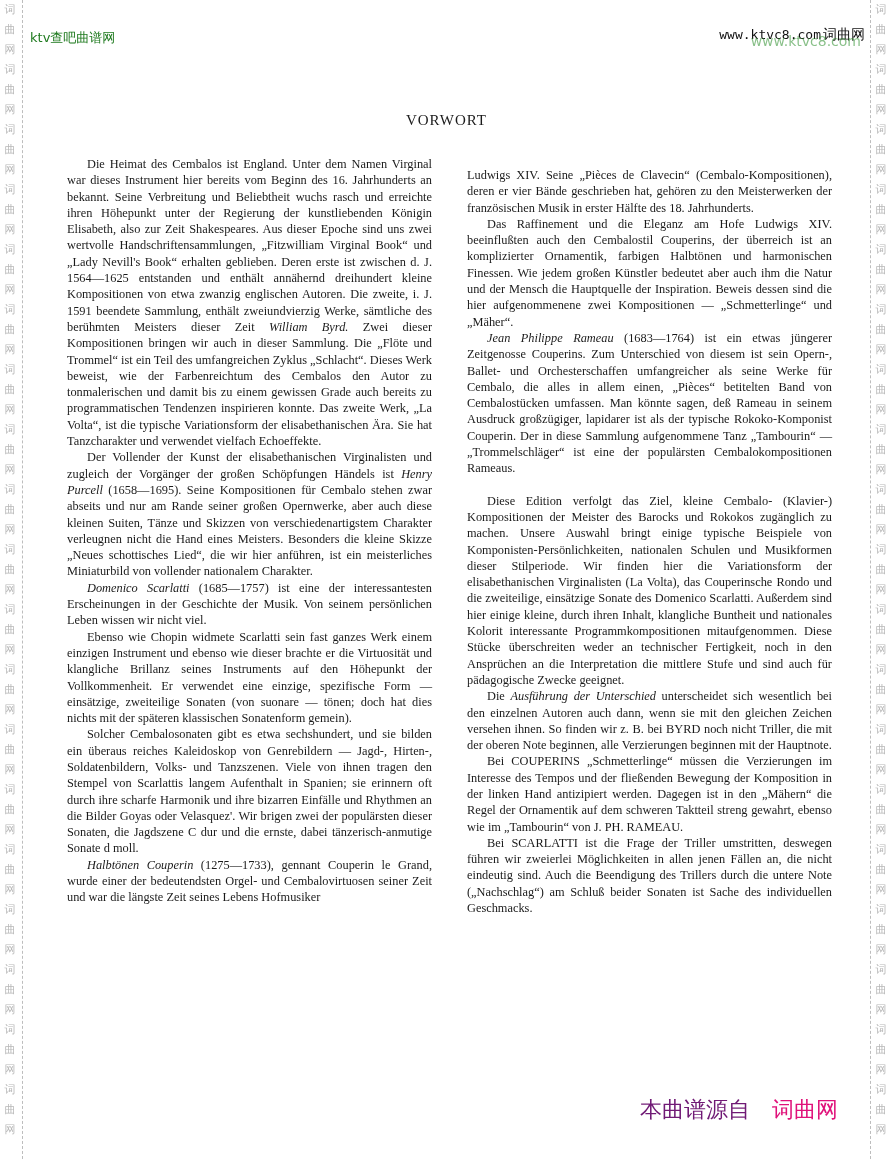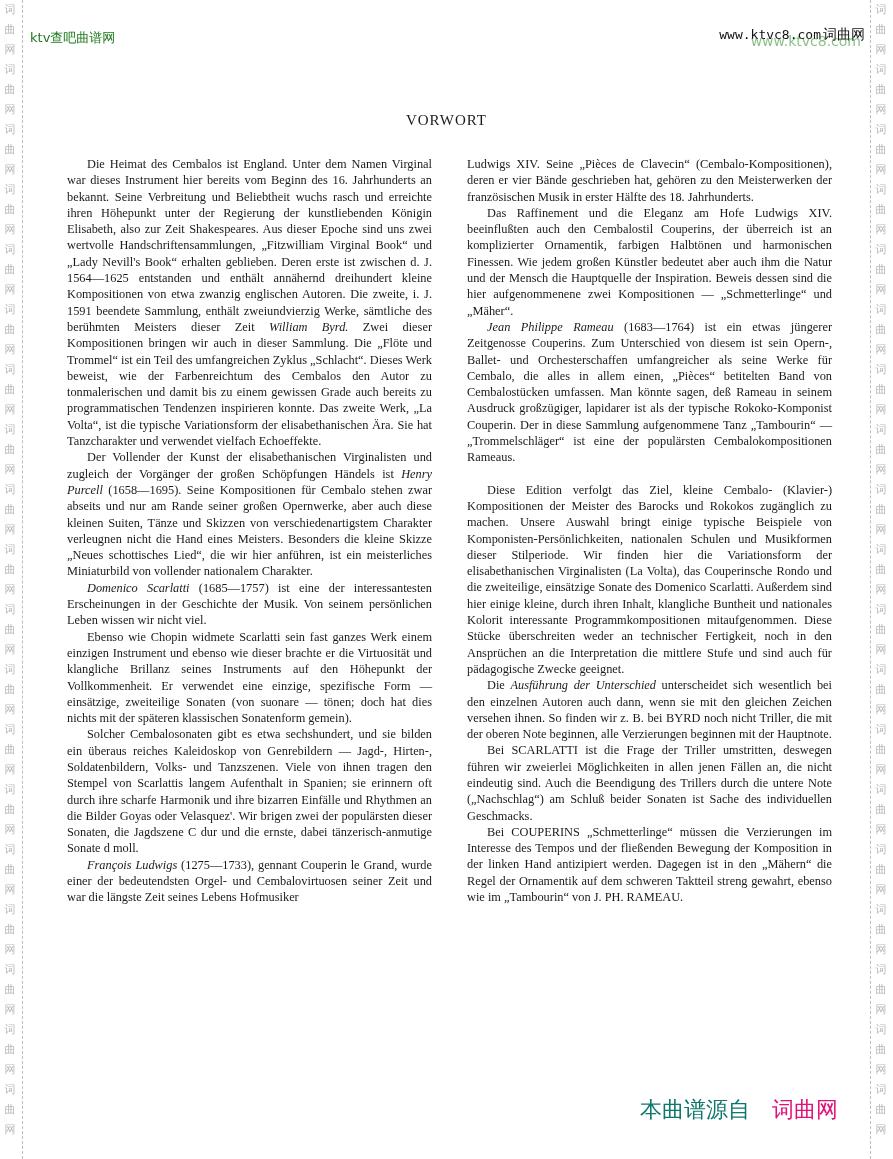--- a/index.html
+++ b/index.html
@@ -23,26 +23,26 @@
                           color: rgba(40,140,40,0.55); }
 
   .page-title { position: absolute; left: 0; right: 0; top: 112px; text-align: center;
                 font-size: 15px; letter-spacing: 1px; font-weight: normal; margin: 0; }
 
   .col { position: absolute; top: 156px; width: 365px; font-size: 12.35px; line-height: 16.3px;
          text-align: justify; hyphens: manual; }
   .col.left { left: 67px; }
   .col.right { left: 467px; }
   .col p { margin: 0; text-indent: 20px; }
-  .col p.noindent { text-indent: 0; }
+  .col p.noindent { text-indent: 0; margin-top: 11px; }
   .col p.gap-before { margin-top: 16px; }
   .col em { font-style: italic; }
 
   .footer-credit { position: absolute; left: 640px; top: 1095px; font-family: "DejaVu Sans", sans-serif; font-size: 22px; }
-  .footer-credit .src { color: #0f766e; }
+  .footer-credit .src { color: #701a75; }
   .footer-credit .site { color: #e0127a; margin-left: 22px; }
 </style>
 </head>
 <body>
 
 <div class="side-rail left" id="rail-left">
     <span class="wm" style="line-height: 20px;">词</span>
     <span class="wm" style="line-height: 20px;">曲</span>
     <span class="wm" style="margin-bottom: 0px; line-height: 20px;">网</span>
     <span class="wm" style="line-height: 20px;">词</span>
@@ -168,27 +168,27 @@
 </div>
 
 <h1 class="page-title">VORWORT</h1>
 
 <div class="col left">
     <p><span>Die Heimat des Cembalos ist England. Unter dem Namen Virginal war dieses Instrument hier bereits vom Beginn des 16. Jahrhunderts an bekannt. Seine Verbreitung und Beliebtheit wuchs rasch und erreichte ihren Höhepunkt unter der Regierung der kunstliebenden Königin Elisabeth, also zur Zeit Shakespeares. Aus dieser Epoche sind uns zwei wertvolle Handschriftensammlungen, „Fitzwilliam Virginal Book“ und „Lady Nevill's Book“ erhalten geblieben. Deren erste ist zwischen d. J. 1564—1625 entstanden und enthält annähernd dreihundert kleine Kompositionen von etwa zwanzig englischen Autoren. Die zweite, i. J. 1591 beendete Sammlung, enthält zweiundvierzig Werke, sämtliche des berühmten Meisters dieser Zeit </span><em>William Byrd.</em><span> Zwei dieser Kompositionen bringen wir auch in dieser Sammlung. Die „Flöte und Trommel“ ist ein Teil des umfangreichen Zyklus „Schlacht“. Dieses Werk beweist, wie der Farbenreichtum des Cembalos den Autor zu tonmalerischen und damit bis zu einem gewissen Grade auch bereits zu programmatischen Tendenzen inspirieren konnte. Das zweite Werk, „La Volta“, ist die typische Variationsform der elisabethanischen Ära. Sie hat Tanzcharakter und verwendet vielfach Echoeffekte.</span></p>
     <p><span>Der Vollender der Kunst der elisabethanischen Virginalisten und zugleich der Vorgänger der großen Schöpfungen Händels ist </span><em>Henry Purcell</em><span> (1658—1695). Seine Kompositionen für Cembalo stehen zwar abseits und nur am Rande seiner großen Opernwerke, aber auch diese kleinen Suiten, Tänze und Skizzen von verschiedenartigstem Charakter verleugnen nicht die Hand eines Meisters. Besonders die kleine Skizze „Neues schottisches Lied“, die wir hier anführen, ist ein meisterliches Miniaturbild von vollender nationalem Charakter.</span></p>
     <p><em>Domenico Scarlatti</em><span> (1685—1757) ist eine der interessantesten Erscheinungen in der Geschichte der Musik. Von seinem persönlichen Leben wissen wir nicht viel.</span></p>
     <p><span>Ebenso wie Chopin widmete Scarlatti sein fast ganzes Werk einem einzigen Instrument und ebenso wie dieser brachte er die Virtuosität und klangliche Brillanz seines Instruments auf den Höhepunkt der Vollkommenheit. Er verwendet eine einzige, spezifische Form — einsätzige, zweiteilige Sonaten (von suonare — tönen; doch hat dies nichts mit der späteren klassischen Sonatenform gemein).</span></p>
     <p><span>Solcher Cembalosonaten gibt es etwa sechshundert, und sie bilden ein überaus reiches Kaleidoskop von Genrebildern — Jagd-, Hirten-, Soldatenbildern, Volks- und Tanzszenen. Viele von ihnen tragen den Stempel von Scarlattis langem Aufenthalt in Spanien; sie erinnern oft durch ihre scharfe Harmonik und ihre bizarren Einfälle und Rhythmen an die Bilder Goyas oder Velasquez'. Wir brigen zwei der populärsten dieser Sonaten, die Jagdszene C dur und die ernste, dabei tänzerisch-anmutige Sonate d moll.</span></p>
-    <p><em>François Ludwigs</em><span> (1275—1733), gennant Couperin le Grand, wurde einer der bedeutendsten Orgel- und Cembalovirtuosen seiner Zeit und war die längste Zeit seines Lebens Hofmusiker</span></p>
+    <p><em>Halbtönen Couperin</em><span> (1275—1733), gennant Couperin le Grand, wurde einer der bedeutendsten Orgel- und Cembalovirtuosen seiner Zeit und war die längste Zeit seines Lebens Hofmusiker</span></p>
   </div>
 <div class="col right">
     <p class="noindent"><span>Ludwigs XIV. Seine „Pièces de Clavecin“ (Cembalo-Kompositionen), deren er vier Bände geschrieben hat, gehören zu den Meisterwerken der französischen Musik in erster Hälfte des 18. Jahrhunderts.</span></p>
     <p><span>Das Raffinement und die Eleganz am Hofe Ludwigs XIV. beeinflußten auch den Cembalostil Couperins, der überreich ist an komplizierter Ornamentik, farbigen Halbtönen und harmonischen Finessen. Wie jedem großen Künstler bedeutet aber auch ihm die Natur und der Mensch die Hauptquelle der Inspiration. Beweis dessen sind die hier aufgenommenene zwei Kompositionen — „Schmetterlinge“ und „Mäher“.</span></p>
     <p><em>Jean Philippe Rameau</em><span> (1683—1764) ist ein etwas jüngerer Zeitgenosse Couperins. Zum Unterschied von diesem ist sein Opern-, Ballet- und Orchesterschaffen umfangreicher als seine Werke für Cembalo, die alles in allem einen, „Pièces“ betitelten Band von Cembalostücken umfassen. Man könnte sagen, deß Rameau in seinem Ausdruck großzügiger, lapidarer ist als der typische Rokoko-Komponist Couperin. Der in diese Sammlung aufgenommene Tanz „Tambourin“ — „Trommelschläger“ ist eine der populärsten Cembalokompositionen Rameaus.</span></p>
     <p class="gap-before"><span>Diese Edition verfolgt das Ziel, kleine Cembalo- (Klavier-) Kompositionen der Meister des Barocks und Rokokos zugänglich zu machen. Unsere Auswahl bringt einige typische Beispiele von Komponisten-Persönlichkeiten, nationalen Schulen und Musikformen dieser Stilperiode. Wir finden hier die Variationsform der elisabethanischen Virginalisten (La Volta), das Couperinsche Rondo und die zweiteilige, einsätzige Sonate des Domenico Scarlatti. Außerdem sind hier einige kleine, durch ihren Inhalt, klangliche Buntheit und nationales Kolorit interessante Programmkompositionen mitaufgenommen. Diese Stücke überschreiten weder an technischer Fertigkeit, noch in den Ansprüchen an die Interpretation die mittlere Stufe und sind auch für pädagogische Zwecke geeignet.</span></p>
     <p><span>Die </span><em>Ausführung der Unterschied</em><span> unterscheidet sich wesentlich bei den einzelnen Autoren auch dann, wenn sie mit den gleichen Zeichen versehen ihnen. So finden wir z. B. bei BYRD noch nicht Triller, die mit der oberen Note beginnen, alle Verzierungen beginnen mit der Hauptnote.</span></p>
+    <p><span>Bei COUPERINS „Schmetterlinge“ müssen die Verzierungen im Interesse des Tempos und der fließenden Bewegung der Komposition in der linken Hand antizipiert werden. Dagegen ist in den „Mähern“ die Regel der Ornamentik auf dem schweren Taktteil streng gewahrt, ebenso wie im „Tambourin“ von J. PH. RAMEAU.</span></p>
     <p><span>Bei SCARLATTI ist die Frage der Triller umstritten, deswegen führen wir zweierlei Möglichkeiten in allen jenen Fällen an, die nicht eindeutig sind. Auch die Beendigung des Trillers durch die untere Note („Nachschlag“) am Schluß beider Sonaten ist Sache des individuellen Geschmacks.</span></p>
-    <p><span>Bei COUPERINS „Schmetterlinge“ müssen die Verzierungen im Interesse des Tempos und der fließenden Bewegung der Komposition in der linken Hand antizipiert werden. Dagegen ist in den „Mähern“ die Regel der Ornamentik auf dem schweren Taktteil streng gewahrt, ebenso wie im „Tambourin“ von J. PH. RAMEAU.</span></p>
   </div>
 
 <div class="footer-credit">
   <span class="src">本曲谱源自</span><span class="site">词曲网</span>
 </div>
 
 </body></html>

